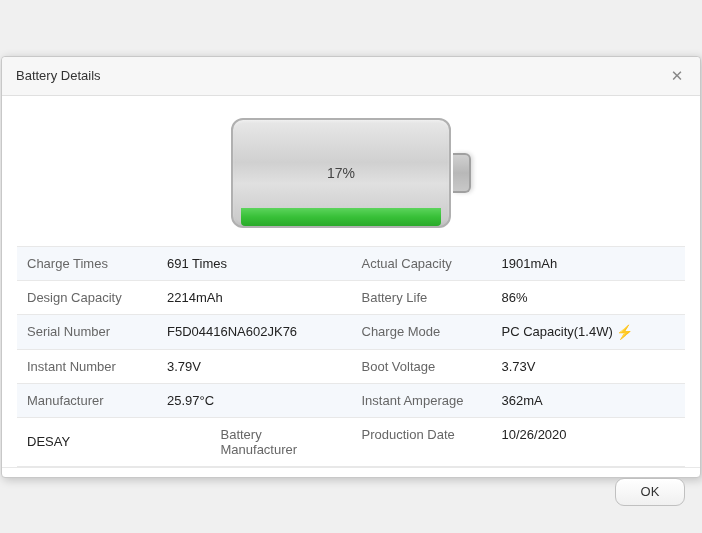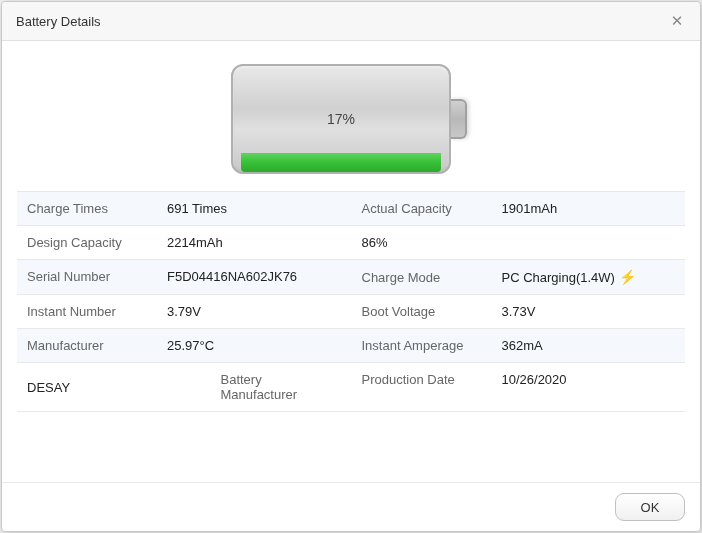--- a/index.html
+++ b/index.html
@@ -8,21 +8,21 @@
       font-size: 13px;
       background: #f0f0f0;
       display: flex;
       justify-content: center;
       align-items: center;
       width: 702px;
       height: 533px;
     }
     .dialog {
       width: 700px;
-      height: 531px;
+      height: 422px;
       background: #ffffff;
       border: 1px solid #c8c8c8;
       border-radius: 4px;
       box-shadow: 2px 2px 10px rgba(0,0,0,0.2);
       display: flex;
       flex-direction: column;
     }
     .title-bar {
       display: flex;
       justify-content: space-between;
@@ -57,20 +57,21 @@
       padding: 20px 0 15px 0;
     }
 
     
     .battery-container {
       position: relative;
       width: 240px;
       height: 115px;
       display: flex;
       align-items: center;
+      justify-content: space-between;
     }
     .battery-body {
       width: 220px;
       height: 110px;
       border-radius: 12px;
       background: linear-gradient(180deg, #e8e8e8 0%, #d0d0d0 40%, #e0e0e0 60%, #c8c8c8 100%);
       border: 2px solid #b0b0b0;
       position: relative;
       overflow: hidden;
       box-shadow: inset 0 1px 3px rgba(255,255,255,0.6), inset 0 -1px 3px rgba(0,0,0,0.1);
@@ -215,20 +216,23 @@
       <div class="half">
         <div class="info-cell label">
           <span>Design Capacity</span>
         </div>
         <div class="info-cell value">
           <span>2214mAh</span>
         </div>
       </div>
       <div class="info-divider"></div>
       <div class="half">
+        <div class="info-cell label">
+          <span>Battery Life</span>
+        </div>
         <div class="info-cell value">
           <span>86%</span>
         </div>
       </div>
     </div>
 
     <div class="info-row">
       <div class="half">
         <div class="info-cell label">
           <span>Serial Number</span>
@@ -236,21 +240,21 @@
         <div class="info-cell value">
           <span>F5D04416NA602JK76</span>
         </div>
       </div>
       <div class="info-divider"></div>
       <div class="half">
         <div class="info-cell label">
           <span>Charge Mode</span>
         </div>
         <div class="info-cell value">
-          <span>PC Charging(1.4W)</span>
+          <span>PC Capacity(1.4W)</span>
           <span class="charge-icon">⚡</span>
         </div>
       </div>
     </div>
 
     <div class="info-row">
       <div class="half">
         <div class="info-cell label">
           <span>Instant Number</span>
         </div>

